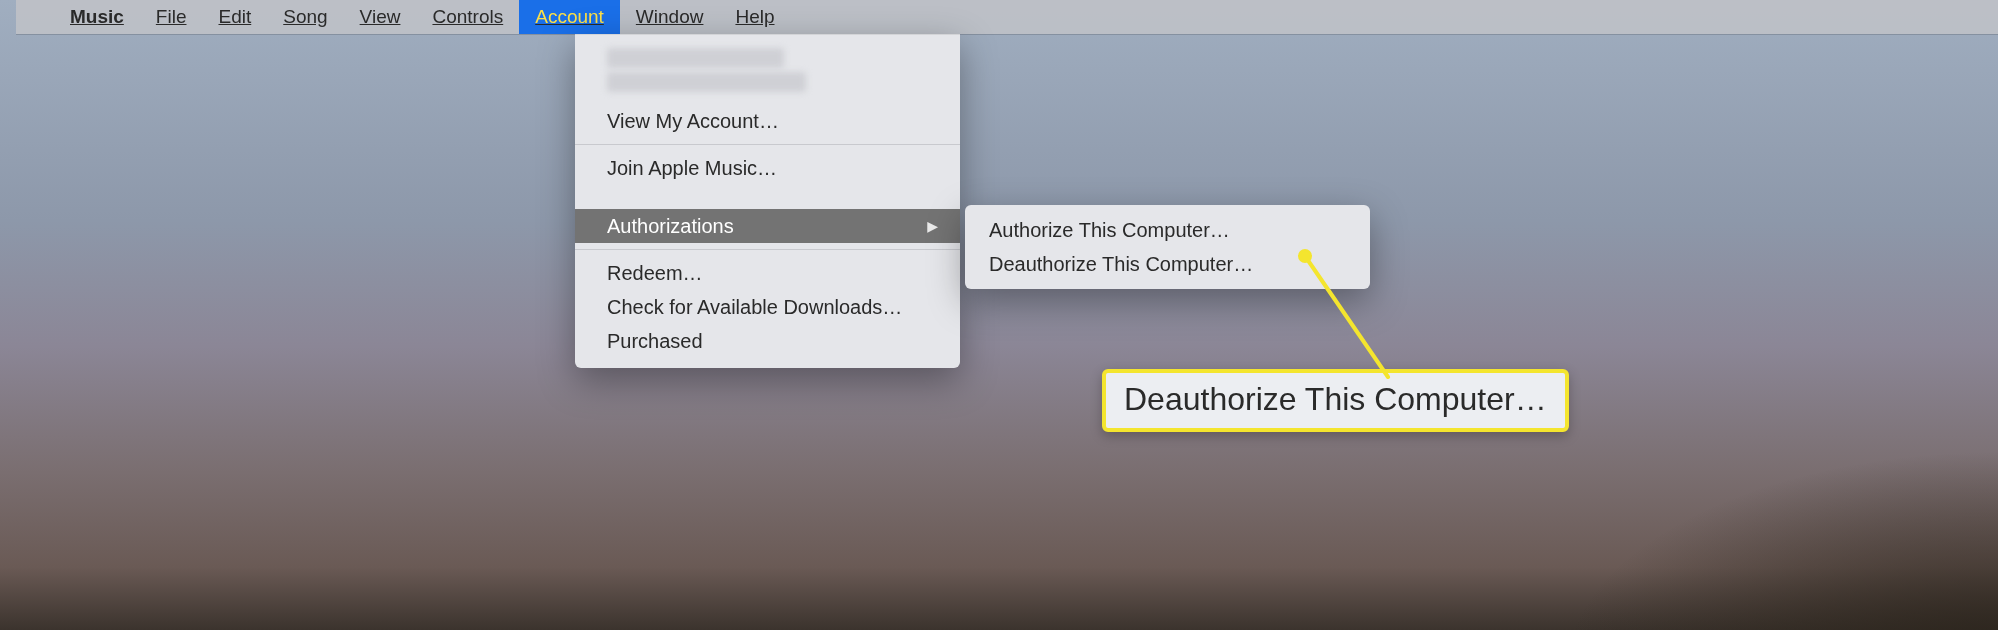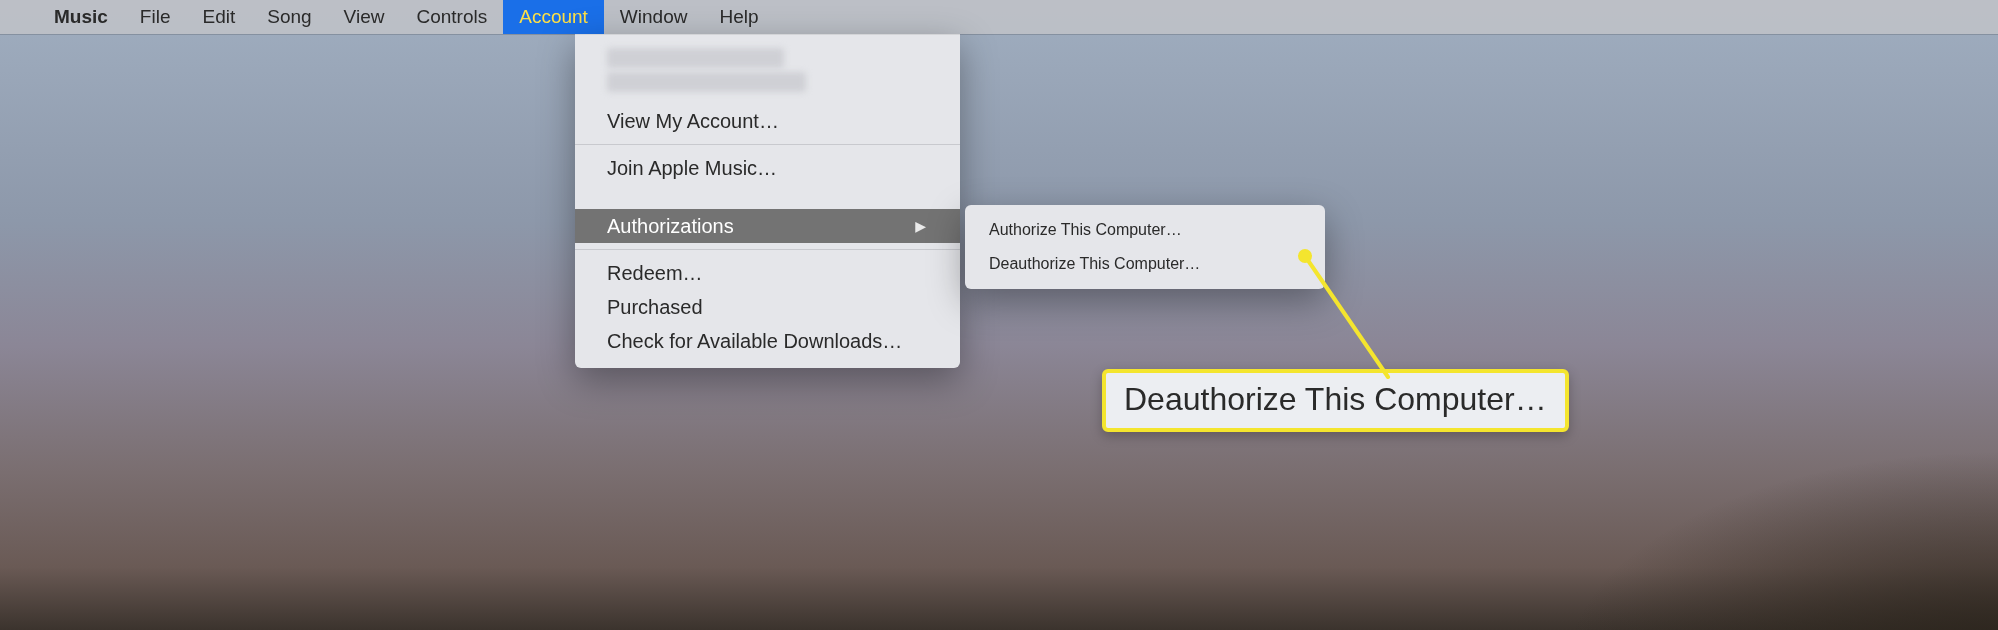--- a/index.html
+++ b/index.html
@@ -5,30 +5,31 @@
     * { margin: 0; padding: 0; box-sizing: border-box; }
     html, body { width: 1998px; height: 630px; overflow: hidden; }
     body {
       font-family: -apple-system, "Helvetica Neue", Helvetica, Arial, sans-serif;
       background: linear-gradient(to bottom, #a0aec0 0%, #8d98aa 35%, #8b8696 55%, #7a6e70 75%, #6a5a55 90%, #3b332d 100%);
       position: relative;
     }
     
     .menubar {
       position: absolute;
-      top: 0; left: 0; right: 0;
+      top: 0; left: 16px; right: 0;
       height: 34px;
       background: rgba(190, 192, 199, 0.92);
       display: flex;
       align-items: center;
       padding: 0 18px;
       font-size: 19px;
       color: #2a2a2a;
       box-shadow: 0 1px 0 rgba(0,0,0,0.15);
       z-index: 10;
+      text-decoration: underline;
     }
     .apple {
       font-size: 22px;
       padding: 0 16px 0 4px;
       line-height: 34px;
       cursor: default;
     }
     .menubar .mitem {
       padding: 0 16px;
       height: 34px;
@@ -52,21 +53,21 @@
       box-shadow: 0 12px 36px rgba(0,0,0,0.35), 0 1px 0 rgba(0,0,0,0.08) inset;
       padding: 6px 0 10px;
       font-size: 20px;
       color: #2a2a2a;
       z-index: 20;
     }
     .ditem {
       display: flex;
       align-items: center;
       justify-content: space-between;
-      padding: 4px 34px 4px 32px;
+      padding: 4px 22px 4px 32px;
       cursor: default;
       line-height: 26px;
     }
     .ditem.selected {
       background: #737373;
       color: #fff;
       margin-top: 24px;
     }
     .ditem .arrow {
       font-size: 14px;
@@ -87,26 +88,26 @@
       background: #cfd0d5;
       filter: blur(3px);
     }
     .acctblock .blurline.short { width: 55%; }
     .acctblock .blurline.long  { width: 62%; }
     
     .submenu {
       position: absolute;
       top: 205px;
       left: 965px;
-      width: 360px;
+      width: 405px;
       background: #e5e6ea;
       border-radius: 6px;
       box-shadow: 0 12px 36px rgba(0,0,0,0.35);
       padding: 8px 0;
-      font-size: 16px;
+      font-size: 20px;
       color: #2a2a2a;
       z-index: 25;
     }
     .sitem {
       padding: 4px 24px;
       line-height: 26px;
       cursor: default;
     }
     
     .anno-dot {
@@ -179,24 +180,24 @@
   </div>
   <div class="ditem selected">
     <span>Authorizations</span>
     <span class="arrow">▶</span>
   </div>
   <div class="sep"></div>
   <div class="ditem">
     <span>Redeem…</span>
   </div>
   <div class="ditem">
+    <span>Check for Available Downloads…</span>
+  </div>
+  <div class="ditem">
     <span>Purchased</span>
-  </div>
-  <div class="ditem">
-    <span>Check for Available Downloads…</span>
   </div>
 </div>
 
 <div class="submenu">
   <div class="sitem">
     <span>Authorize This Computer…</span>
   </div>
   <div class="sitem">
     <span>Deauthorize This Computer…</span>
   </div>

